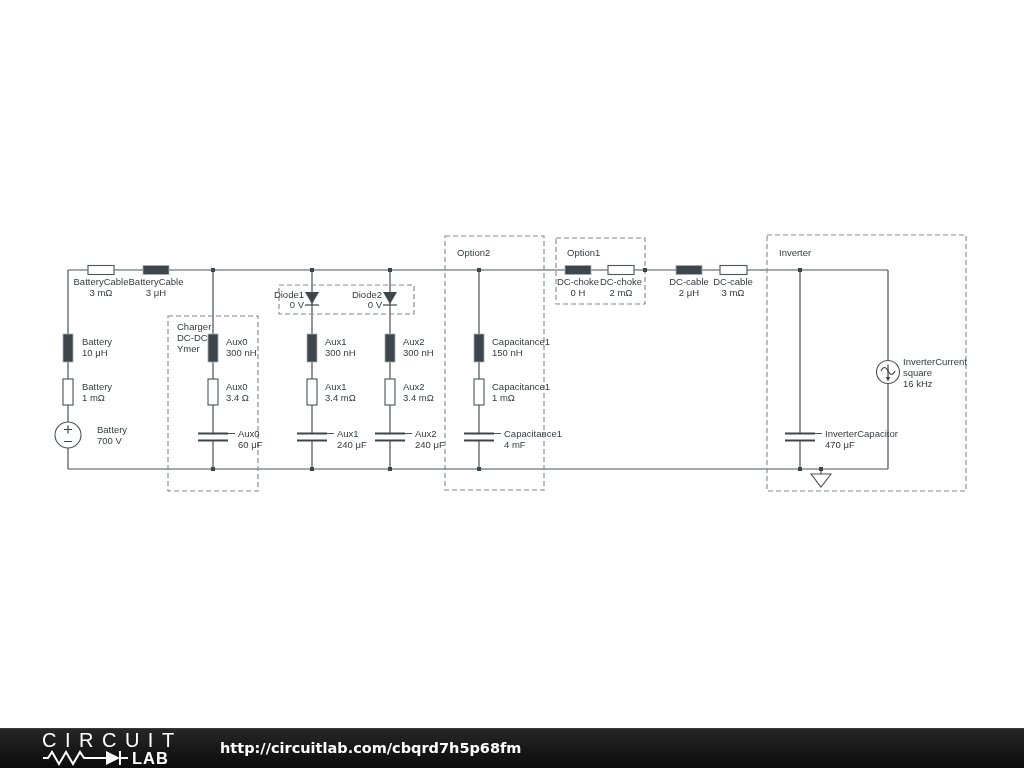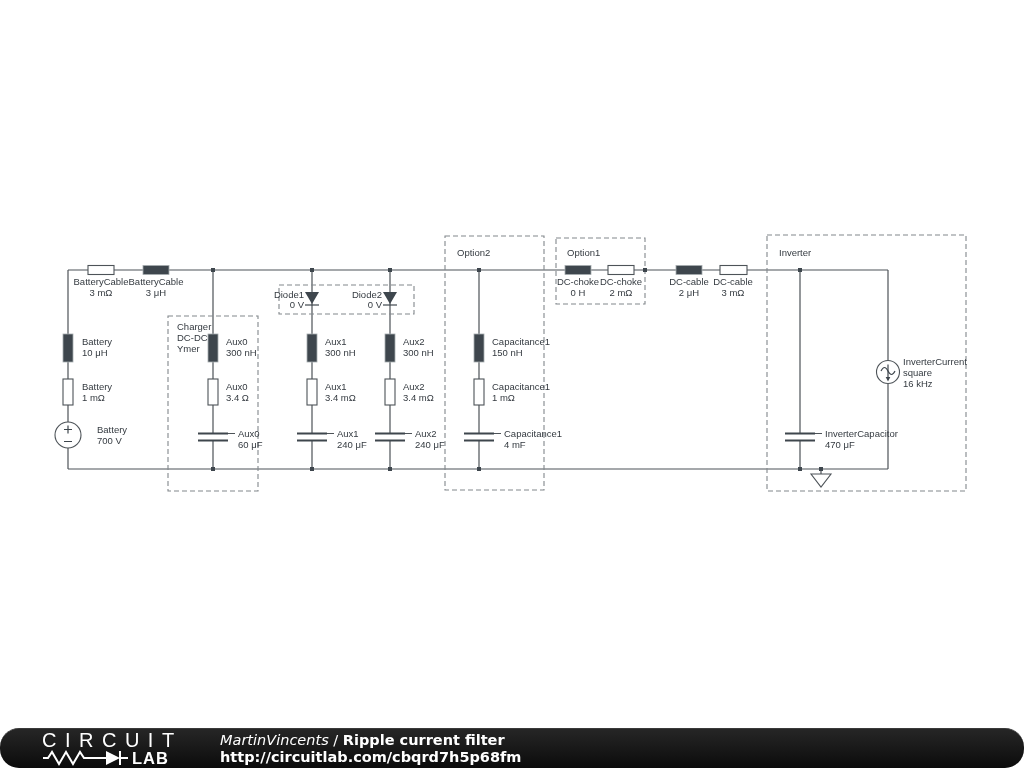--- a/index.html
+++ b/index.html
@@ -16,21 +16,21 @@
   .dashbox{fill:none;stroke:#82888c;stroke-width:1.1;stroke-dasharray:5 3;}
   .dot{fill:#3e464d;}
   .lbl{font:9.5px "Liberation Sans",sans-serif;fill:#343a40;}
   .mid{text-anchor:middle;}
   .end{text-anchor:end;}
   .glyph{stroke:#3e464d;stroke-width:1.2;fill:none;}
 
   
   .footer{position:absolute;left:0;top:728px;width:1024px;height:40px;
           background:linear-gradient(#262626,#0b0b0b);display:flex;align-items:center;
-          border-top:1px solid #3a3a3a;box-sizing:border-box;border-radius:19px;}
+          border-top:1px solid #3a3a3a;box-sizing:border-box;}
   .logo{margin-left:42px;flex:0 0 auto;}
   .logo-circuit{font:20px "Liberation Sans",sans-serif;letter-spacing:8.5px;fill:#ffffff;}
   .logo-lab{font:16.5px "Liberation Sans",sans-serif;font-weight:bold;letter-spacing:1px;fill:#ffffff;}
   .logo-stroke{stroke:#ffffff;stroke-width:2;fill:none;}
   .footer-text{margin-left:28px;color:#ffffff;font-family:"DejaVu Sans",sans-serif;
                font-size:14.5px;line-height:17px;}
   .footer-author{font-style:italic;}
   .footer-title{font-weight:bold;}
   .footer-url{font-weight:bold;}
 </style>
@@ -239,20 +239,17 @@
     <g>
       <polyline class="logo-stroke" points="1,27 6,27 10,21 17,33 24,21 31,33 38,21 42,27 50,27"></polyline>
       <line class="logo-stroke" x1="50" y1="27" x2="64" y2="27"></line>
       <polygon points="64,20 64,34 78,27" fill="#ffffff"></polygon>
       <line class="logo-stroke" x1="78" y1="20" x2="78" y2="34" stroke-width="2.5"></line>
       <line class="logo-stroke" x1="78" y1="27" x2="86" y2="27"></line>
     </g>
     <text class="logo-lab" x="90" y="33">LAB</text>
   </svg>
   <div class="footer-text">
-    <div>
-      <span class="footer-author">MartinVincents</span><span> / </span><span class="footer-title">Ripple current filter</span>
-    </div>
     <div class="footer-url">http://circuitlab.com/cbqrd7h5p68fm</div>
   </div>
 </div>
 
 </div>
 
 </body></html>

